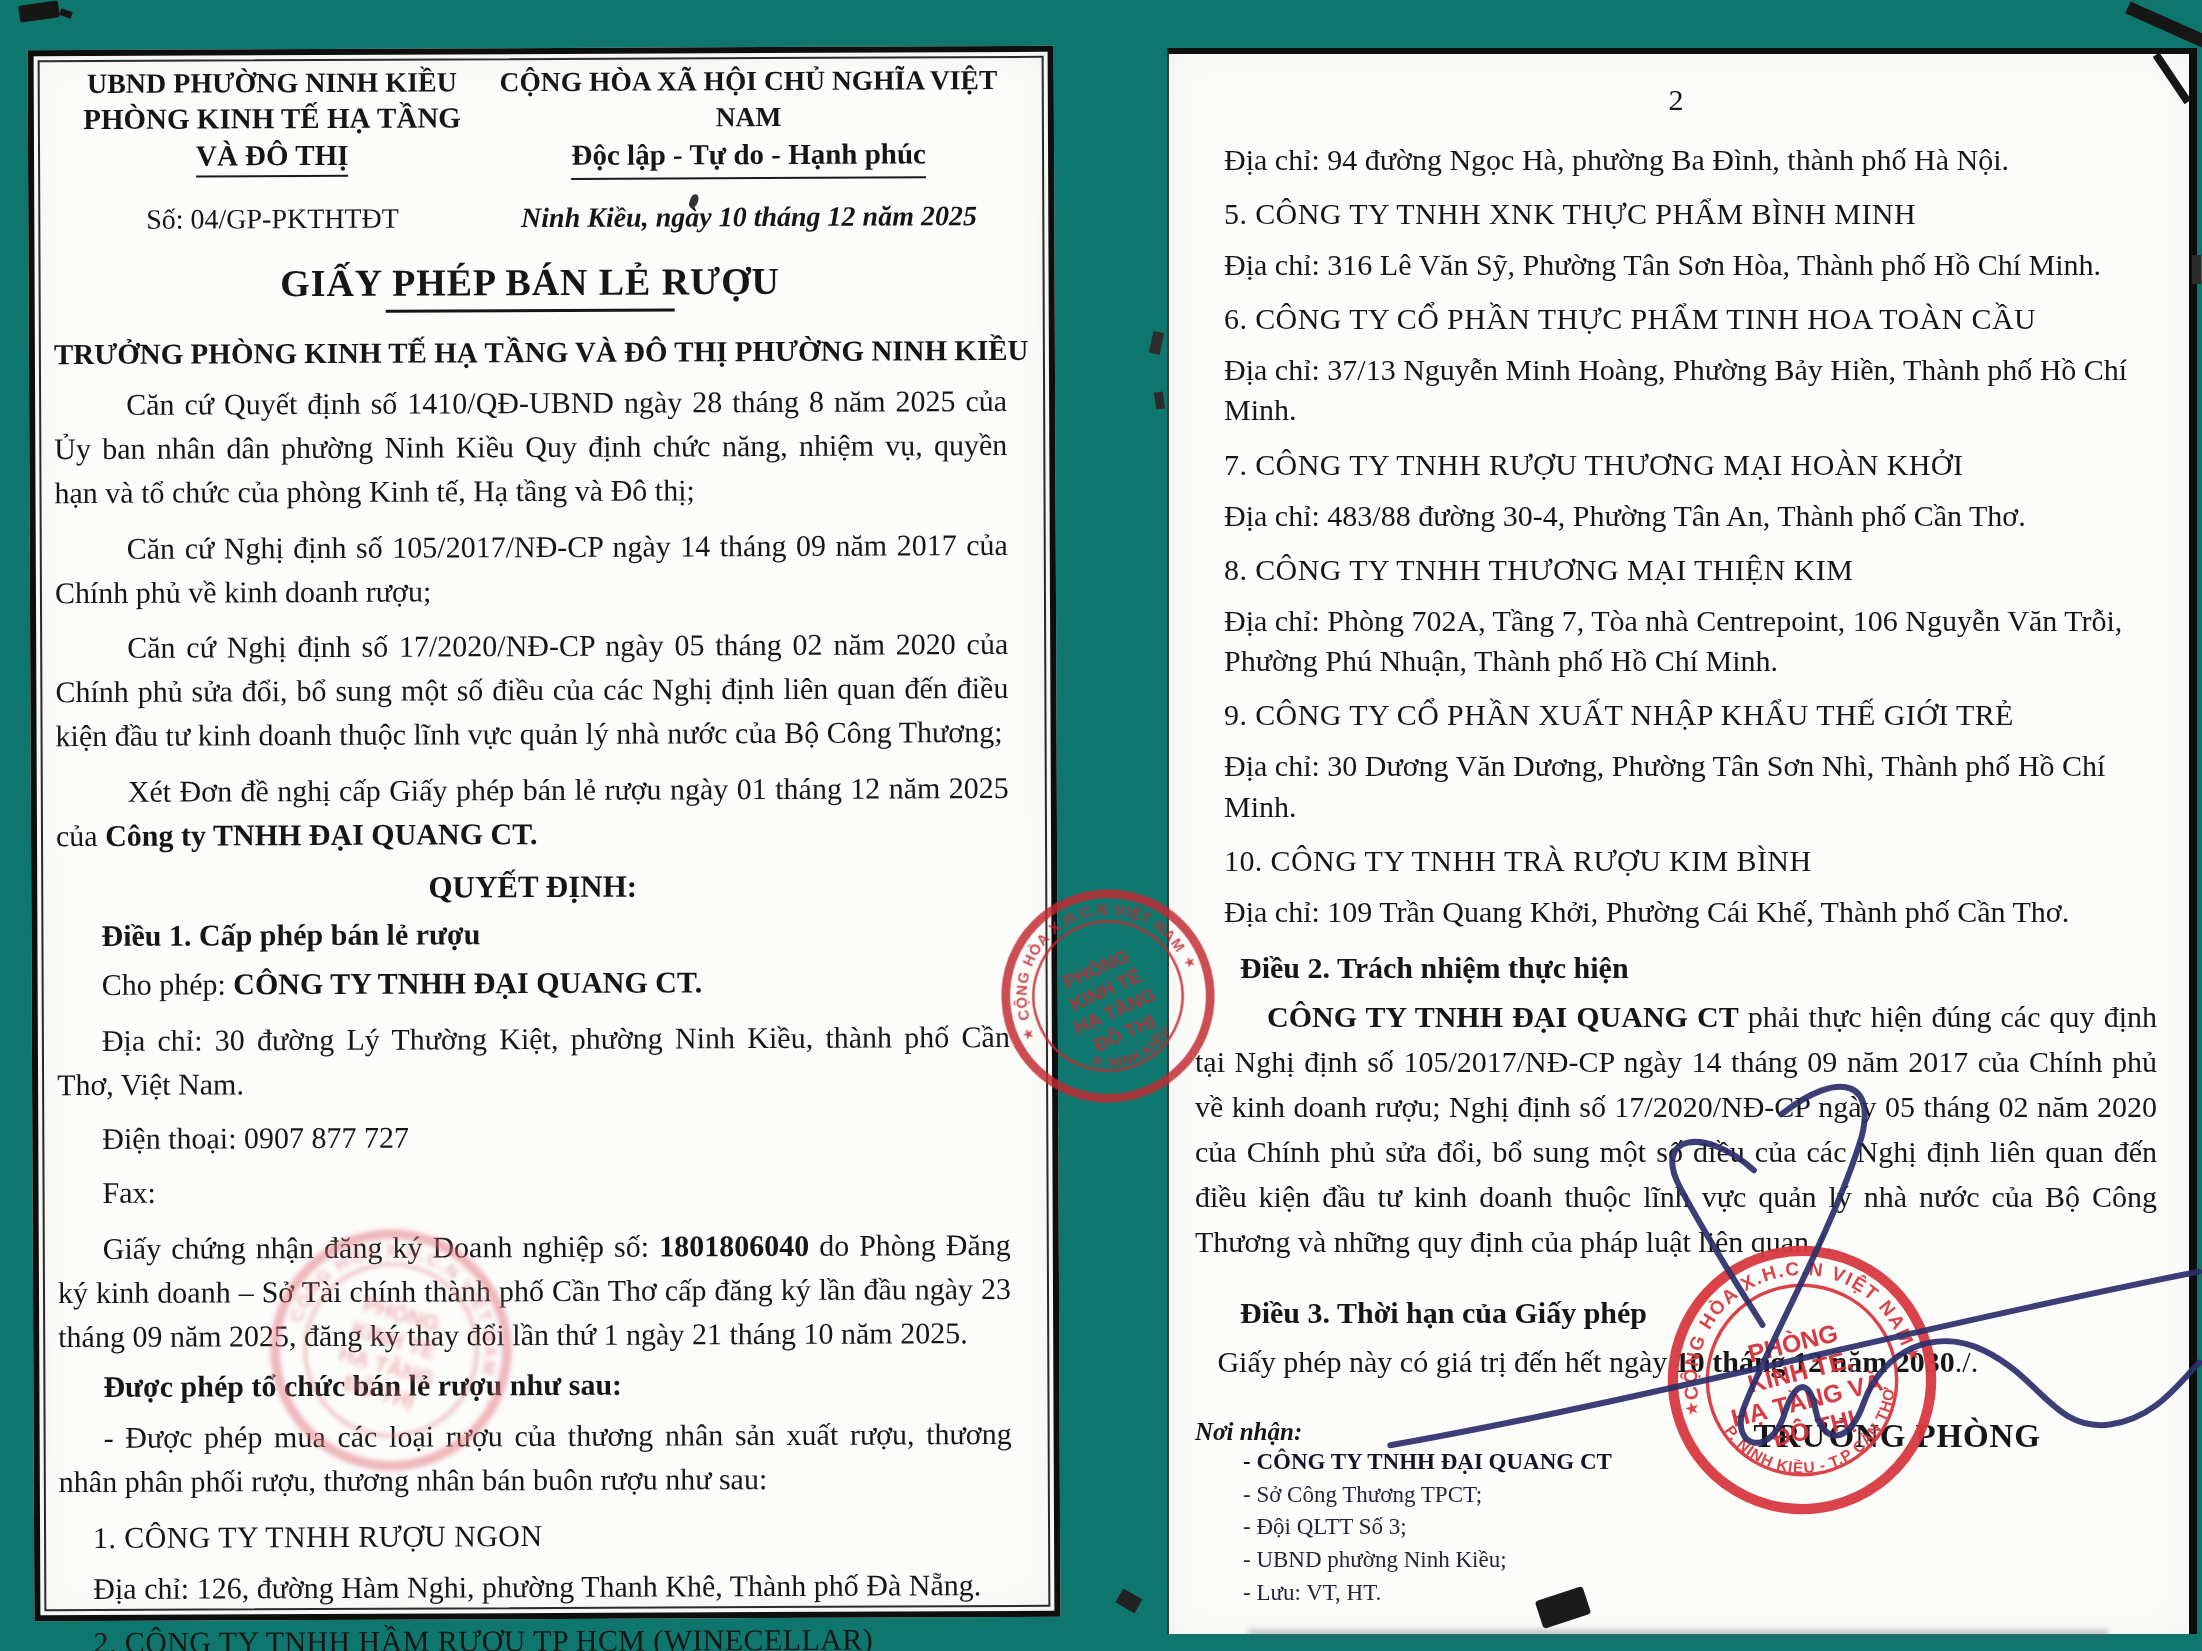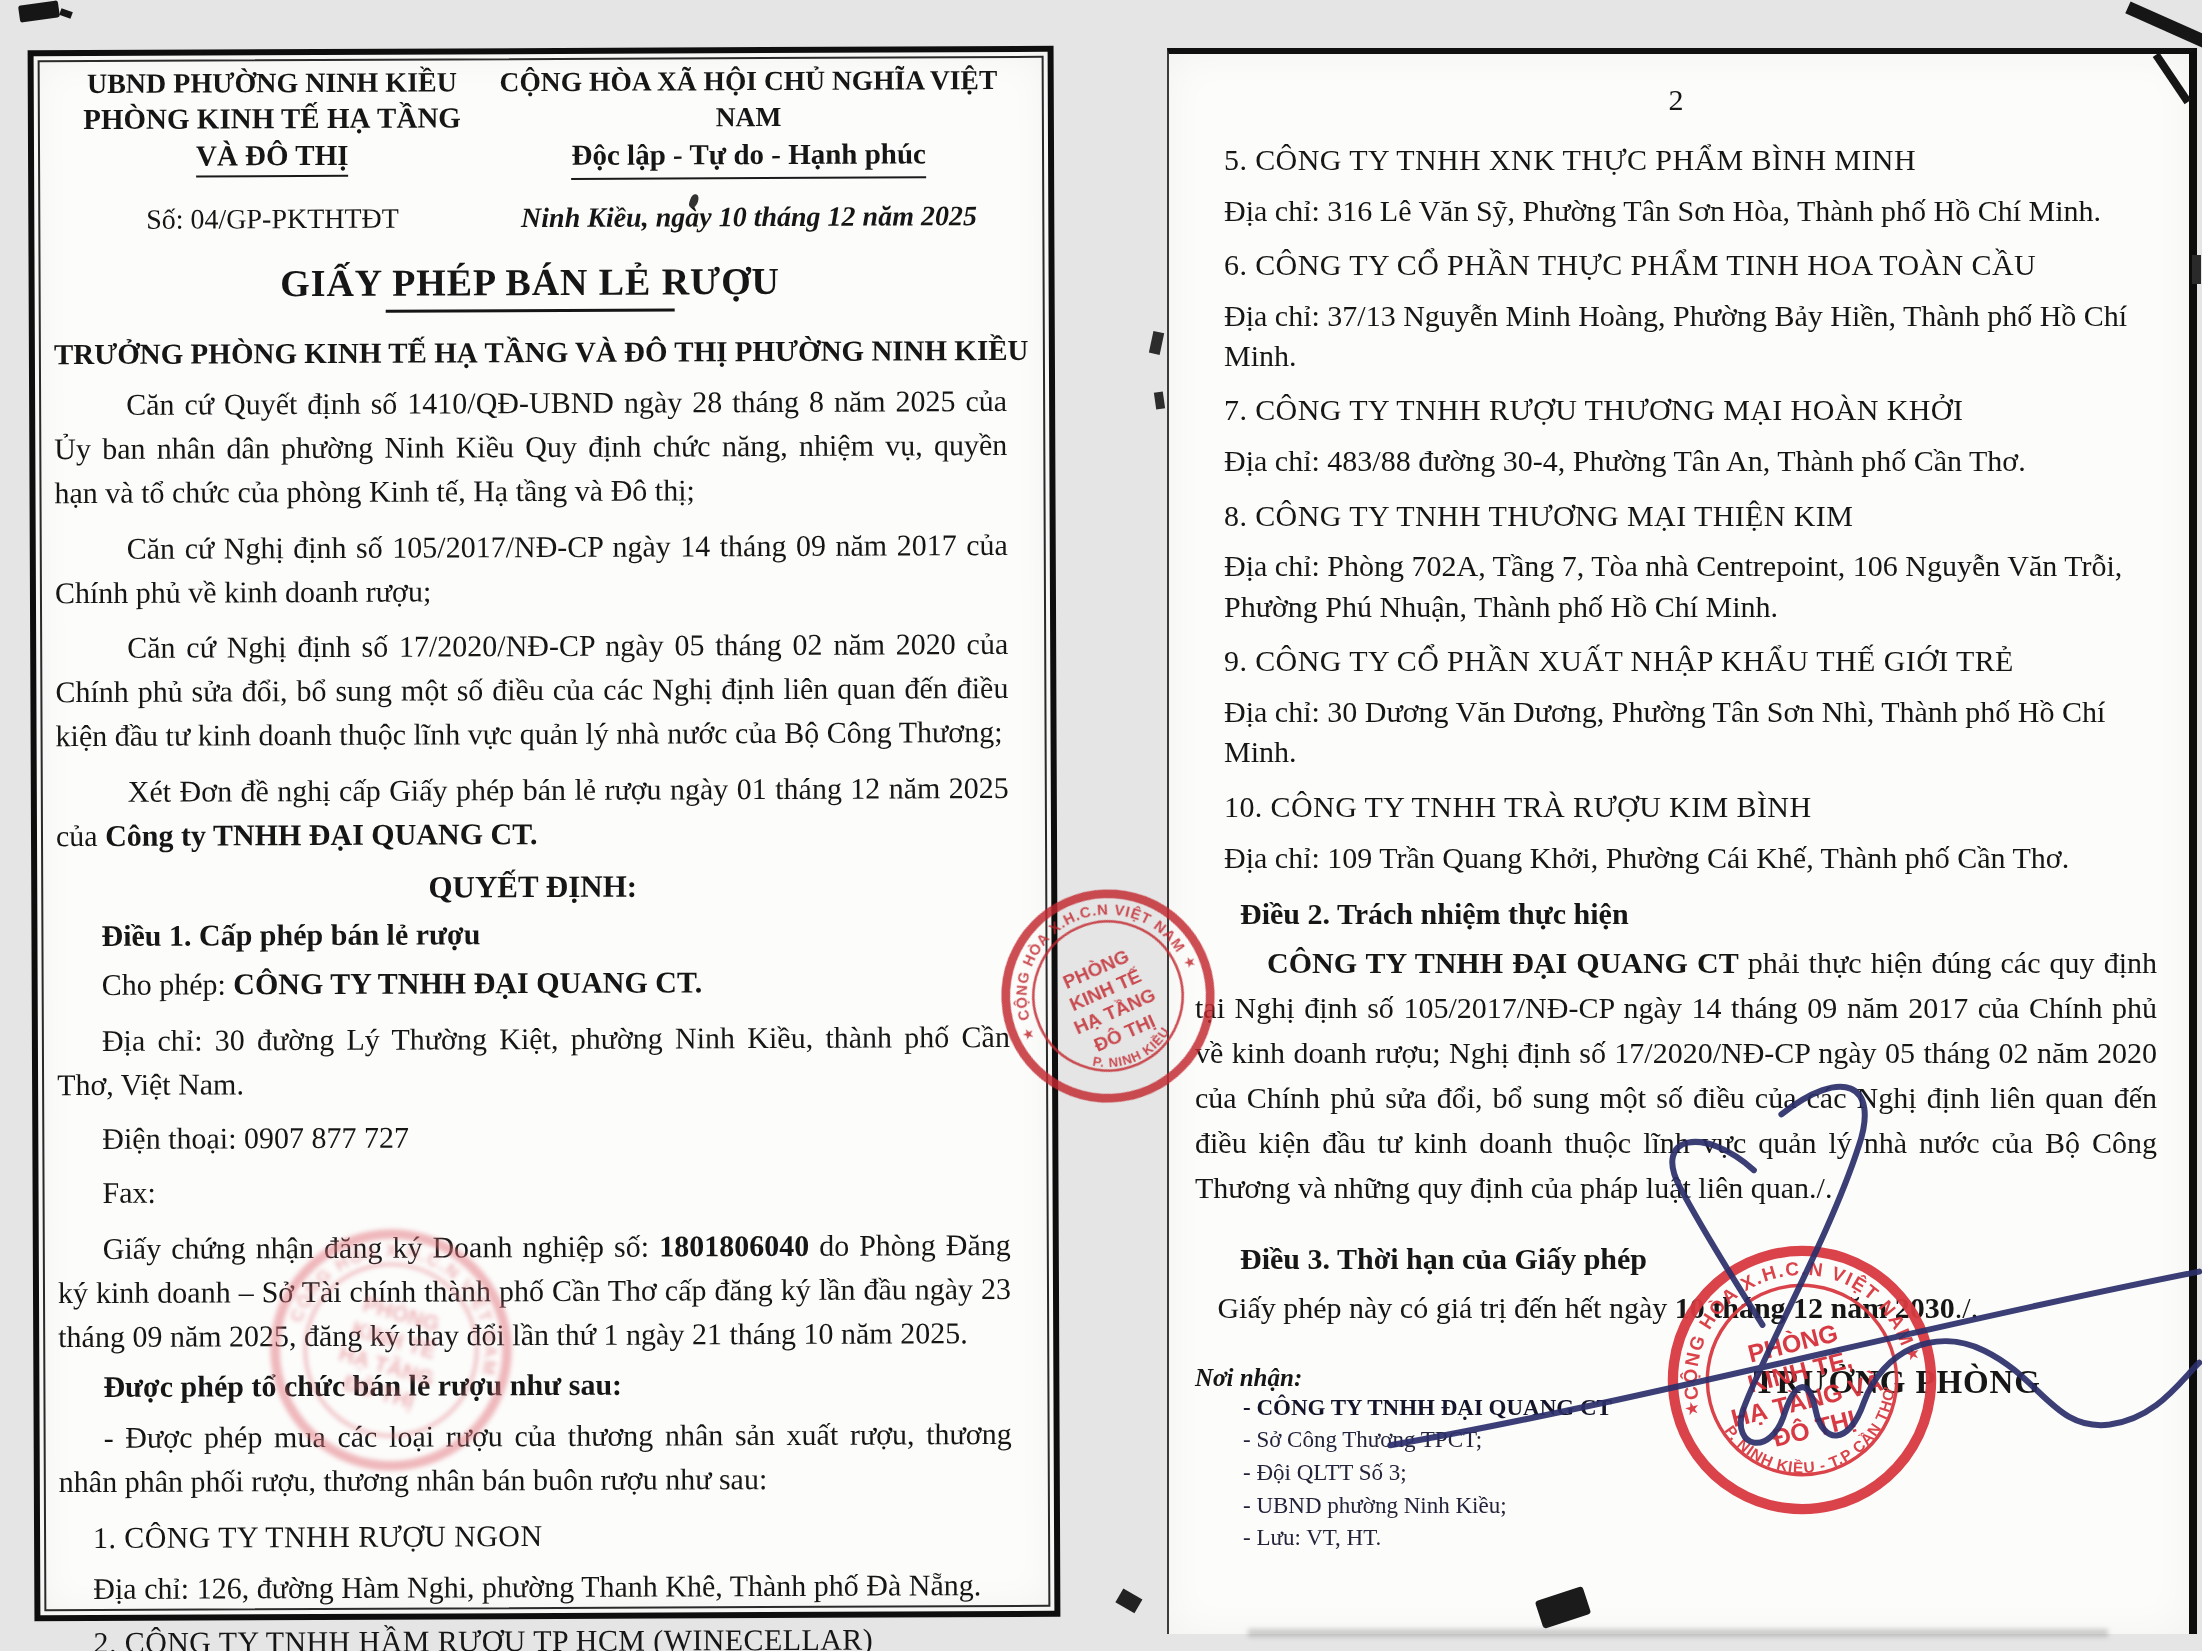--- a/index.html
+++ b/index.html
@@ -1,18 +1,18 @@
 <!DOCTYPE html>
 <html style="font-size:13.8px"><head>
 <meta charset="utf-8">
 <style>
   html,body{margin:0;padding:0;background:#ffffff;}
   .canvas{
     position:relative;width:2203px;height:1652px;overflow:hidden;
-    background:#e5e5e5;
+    background:#0f766e;
     font-family:"Liberation Serif","DejaVu Serif",serif;
     color:#161616;
   }
   
   .sheet1{
     position:absolute;left:31px;top:48px;width:1014px;height:1559px;
     background:#fcfcfb;border:6.9px solid #0e0e0e;
     box-shadow:inset 0 0 40px rgba(0,0,0,.05);
     transform:rotate(-.25deg);
   }
@@ -131,20 +131,21 @@
         <p class="sup-name">2. CÔNG TY TNHH HẦM RƯỢU TP HCM (WINECELLAR)</p>
 
       </div>
     </div>
   </div>
 
   <div class="sheet2 s2">
     <div class="s2content">
       <div class="pagenum">2</div>
 
+      <p class="sup-addr" style="margin-top:0">Địa chỉ: 94 đường Ngọc Hà, phường Ba Đình, thành phố Hà Nội.</p>
 
       <div>
         <p class="sup-name">5. CÔNG TY TNHH XNK THỰC PHẨM BÌNH MINH</p>
         <p class="sup-addr">Địa chỉ: 316 Lê Văn Sỹ, Phường Tân Sơn Hòa, Thành phố Hồ Chí Minh.</p>
         <p class="sup-name">6. CÔNG TY CỔ PHẦN THỰC PHẨM TINH HOA TOÀN CẦU</p>
         <p class="sup-addr">Địa chỉ: 37/13 Nguyễn Minh Hoàng, Phường Bảy Hiền, Thành phố Hồ Chí Minh.</p>
         <p class="sup-name">7. CÔNG TY TNHH RƯỢU THƯƠNG MẠI HOÀN KHỞI</p>
         <p class="sup-addr">Địa chỉ: 483/88 đường 30-4, Phường Tân An, Thành phố Cần Thơ.</p>
         <p class="sup-name">8. CÔNG TY TNHH THƯƠNG MẠI THIỆN KIM</p>
         <p class="sup-addr">Địa chỉ: Phòng 702A, Tầng 7, Tòa nhà Centrepoint, 106 Nguyễn Văn Trỗi, Phường Phú Nhuận, Thành phố Hồ Chí Minh.</p>

